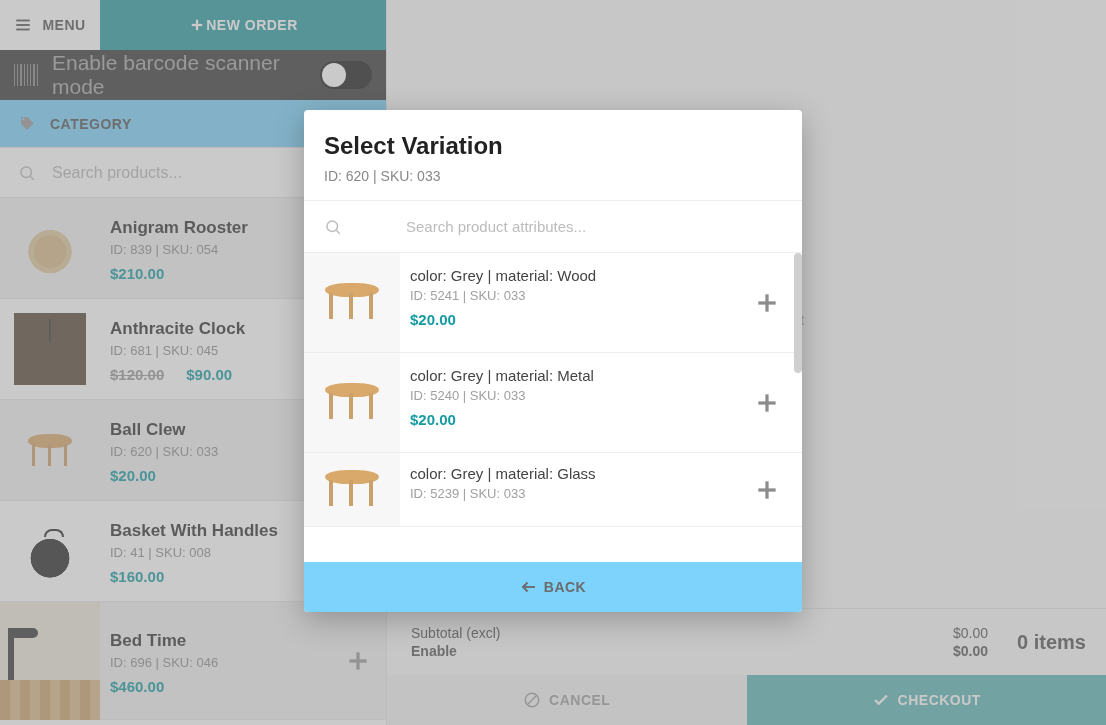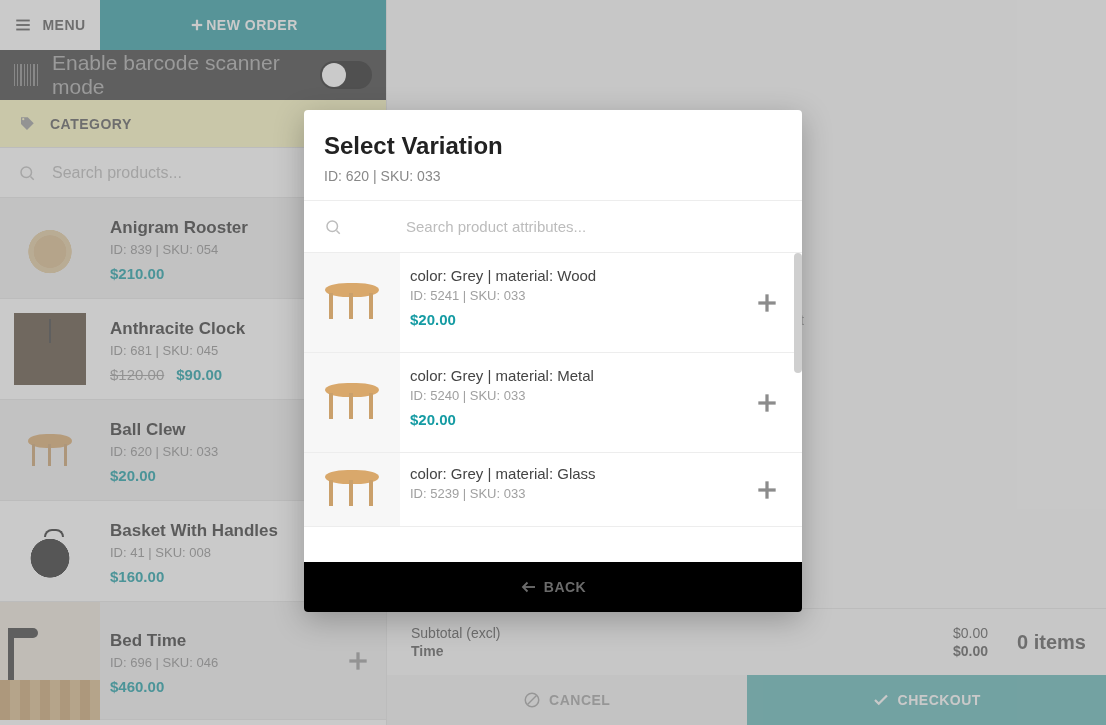--- a/index.html
+++ b/index.html
@@ -26,40 +26,40 @@
   .new-order{flex:1;display:flex;align-items:center;justify-content:center;background:var(--teal);color:#fff;font-weight:700;letter-spacing:.5px;font-size:14px;}
   .new-order svg{width:14px;height:14px;}
 
   .barcode-row{height:50px;background:var(--dark);display:flex;align-items:center;padding:0 14px;gap:12px;}
   .barcode-icon{width:26px;height:24px;display:flex;align-items:center;}
   .barcode-icon span{display:inline-block;height:22px;background:#888;margin-right:2px;}
   .barcode-label{color:#a6a6a6;font-size:21px;flex:1;}
   .toggle{width:52px;height:28px;border-radius:14px;background:#1e1e1e;position:relative;}
   .toggle .knob{width:24px;height:24px;background:#fff;border-radius:50%;position:absolute;top:2px;left:2px;}
 
-  .cat-row{height:48px;display:flex;align-items:center;padding:0 18px;gap:14px;background:#fef9c3;border-bottom:1px solid var(--border);}
+  .cat-row{height:48px;display:flex;align-items:center;padding:0 18px;gap:14px;background:#7dd3fc;border-bottom:1px solid var(--border);}
   .cat-row .tag-icon{color:#9a9a9a;}
   .cat-row .label{font-weight:700;letter-spacing:.5px;color:#555;font-size:14px;}
   .cat-row .chev{margin-left:auto;color:#9a9a9a;}
 
   .search-row{height:50px;display:flex;align-items:center;padding:0 18px;gap:14px;background:#fff;border-bottom:1px solid var(--border);}
   .search-row input{border:none;outline:none;font-size:16px;color:#555;flex:1;}
   .search-row input::placeholder{color:#b8b8b8;}
   .search-row .search-icon{color:#bdbdbd;}
 
   .prod-list{flex:1;overflow:hidden;}
   .prod{display:flex;height:101px;border-bottom:1px solid var(--border);}
   .prod.alt{background:var(--row-alt);}
   .thumb{width:100px;display:flex;align-items:center;justify-content:center;}
   .thumb .img{width:72px;height:72px;border-radius:4px;background:#e9e2d8;position:relative;}
   .pinfo{flex:1;padding:14px 12px 10px 10px;display:flex;flex-direction:column;justify-content:center;gap:4px;}
   .pname{font-weight:700;font-size:17px;color:#333;}
   .pmeta{font-size:13px;color:var(--muted);}
   .pprice{font-size:15px;font-weight:700;color:var(--teal-text);margin-top:4px;}
-  .pprice .strike{color:#9a9a9a;text-decoration:line-through;font-weight:400;margin-right:12px;}
+  .pprice .strike{color:#9a9a9a;text-decoration:line-through;font-weight:700;margin-right:22px;}
   .add-mini{width:56px;display:flex;align-items:center;justify-content:center;color:#9a9a9a;}
 
   
   .right{flex:1;display:flex;flex-direction:column;background:#fafafa;}
   .right .empty{flex:1;display:flex;flex-direction:column;align-items:center;justify-content:center;color:#999;}
   .cart-empty-title{font-size:22px;font-weight:600;color:#777;margin-bottom:6px;}
   .cart-empty-sub{font-size:14px;color:#9e9e9e;}
   .totals{padding:14px 24px;border-top:1px solid var(--border);}
   .trow{display:flex;justify-content:space-between;font-size:14px;color:#555;margin:2px 0;text-align:center;}
   .trow.total{font-weight:700;}
@@ -85,21 +85,21 @@
   .vimg{width:62px;height:52px;position:relative;}
   .table-top{width:54px;height:14px;background:#d9a86b;border-radius:50%/60%;position:absolute;left:4px;top:6px;}
   .table-leg{width:4px;height:26px;background:#caa06b;position:absolute;top:16px;}
   .var .vinfo{flex:1;padding:14px 10px;display:flex;flex-direction:column;gap:4px;}
   .vattrs{font-size:15px;color:#444;}
   .vmeta{font-size:13px;color:#a0a0a0;}
   .vprice{font-size:15px;font-weight:700;color:var(--teal-text);margin-top:4px;}
   .var .vadd{width:70px;display:flex;align-items:center;justify-content:center;color:#8c8c8c;}
   .var.partial{height:74px;}
   .var.partial .vinfo{padding-top:12px;}
-  .modal-foot{height:50px;background:#000000;display:flex;align-items:center;justify-content:center;gap:6px;color:#6b6b6b;font-weight:700;letter-spacing:.5px;font-size:14px;}
+  .modal-foot{height:50px;background:#7dd3fc;display:flex;align-items:center;justify-content:center;gap:6px;color:#6b6b6b;font-weight:700;letter-spacing:.5px;font-size:14px;}
 
   
   svg.icon{width:18px;height:18px;}
   svg.icon-lg{width:26px;height:26px;}
 </style>
 </head>
 <body>
 
 <div class="app">
 
@@ -241,21 +241,21 @@
     <div class="empty">
       <div class="cart-empty-title">Y</div>
       <div class="cart-empty-sub">roduct from the list</div>
     </div>
     <div class="totals" style="position:relative;">
       <div class="trow">
         <span>Subtotal (excl)</span>
         <span style="padding-right:94px;">$0.00</span>
       </div>
       <div class="trow total">
-        <span>Time</span>
+        <span>Enable</span>
         <span style="padding-right:94px;">$0.00</span>
       </div>
       <div style="position:absolute;right:20px;top:50%;transform:translateY(-50%);font-size:20px;font-weight:700;color:#555;">0 items</div>
     </div>
     <div class="actions">
       <div class="cancel">
         <svg class="icon" viewBox="0 0 24 24" fill="none" stroke="#a0a0a0" stroke-width="2">
             <circle cx="12" cy="12" r="9"></circle>
             <line x1="6" y1="18" x2="18" y2="6"></line>
           </svg>

